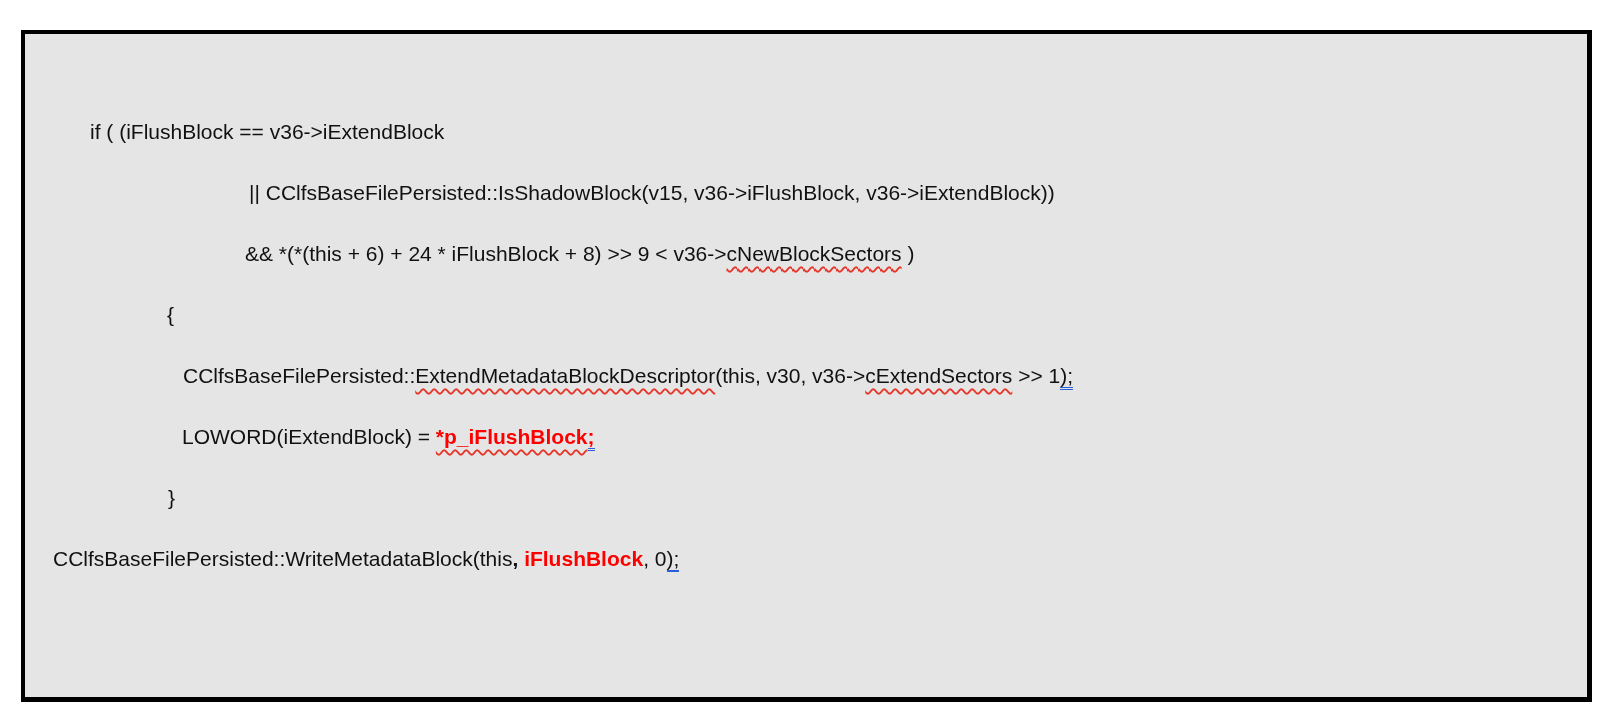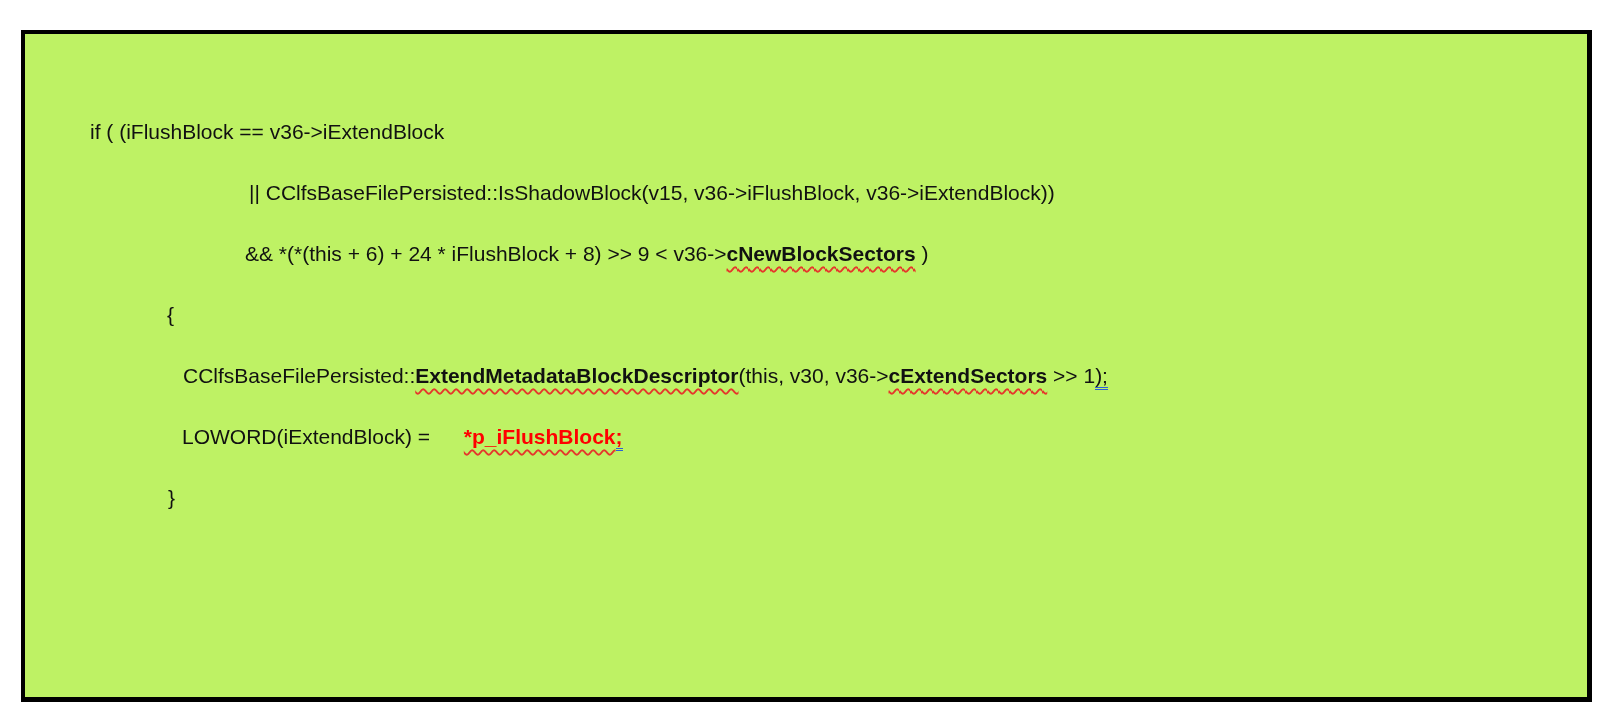--- a/index.html
+++ b/index.html
@@ -13,21 +13,21 @@
   .frame {
     position: absolute;
     left: 21px;
     top: 30px;
     width: 1571px;
     height: 672px;
     border-style: solid;
     border-color: #000000;
     border-width: 4px 5px 5px 4px;
     box-sizing: border-box;
-    background: #bef264;
+    background: #e5e5e5;
   }
   .code {
     position: absolute;
     inset: 0;
   }
   .code-line {
     position: absolute;
     font-size: 21px;
     line-height: 28px;
     white-space: pre;
@@ -38,31 +38,29 @@
   .seg-plain { color: #111111; }
   .seg-bold { color: #111111; font-weight: bold; }
   .seg-red { color: #ff0000; font-weight: bold; }
   .seg-spell {
     color: #111111;
     text-decoration: underline;
     text-decoration-style: wavy;
     text-decoration-color: #e5382b;
     text-decoration-thickness: 1.5px;
     text-underline-offset: 5px;
-    font-weight: bold;
   }
   .seg-red-spell {
     color: #ff0000;
     font-weight: bold;
     text-decoration: underline;
     text-decoration-style: wavy;
     text-decoration-color: #e5382b;
     text-decoration-thickness: 1.5px;
     text-underline-offset: 5px;
-    margin-left: 28px;
   }
   .seg-grammar-double {
     color: #111111;
     border-bottom: 3px double #2b5fd9;
   }
   .seg-red-grammar {
     color: #ff0000;
     font-weight: bold;
     border-bottom: 3px double #2b5fd9;
   }
@@ -76,14 +74,15 @@
 
 <div class="frame">
   <div class="code">
     <div class="code-line" style="left:65px;  top:84px;"><span class="seg seg-plain">if ( (iFlushBlock == v36-&gt;iExtendBlock</span></div>
     <div class="code-line" style="left:224px; top:145px;"><span class="seg seg-plain">|| CClfsBaseFilePersisted::IsShadowBlock(v15, v36-&gt;iFlushBlock, v36-&gt;iExtendBlock))</span></div>
     <div class="code-line" style="left:220px; top:206px;"><span class="seg seg-plain">&amp;&amp; *(*(this + 6) + 24 * iFlushBlock + 8) &gt;&gt; 9 &lt; v36-&gt;</span><span class="seg seg-spell">cNewBlockSectors</span><span class="seg seg-plain"> )</span></div>
     <div class="code-line" style="left:142px; top:267px;"><span class="seg seg-plain">{</span></div>
     <div class="code-line" style="left:158px; top:328px;"><span class="seg seg-plain">CClfsBaseFilePersisted::</span><span class="seg seg-spell">ExtendMetadataBlockDescriptor</span><span class="seg seg-plain">(this, v30, v36-&gt;</span><span class="seg seg-spell">cExtendSectors</span><span class="seg seg-plain"> &gt;&gt; 1</span><span class="seg seg-grammar-double">);</span></div>
     <div class="code-line" style="left:157px; top:389px;"><span class="seg seg-plain">LOWORD(iExtendBlock) = </span><span class="seg seg-red-spell">*p_iFlushBlock</span><span class="seg seg-red-grammar">;</span></div>
     <div class="code-line" style="left:143px; top:450px;"><span class="seg seg-plain">}</span></div>
+    <div class="code-line" style="left:28px;  top:511px;"><span class="seg seg-plain">CClfsBaseFilePersisted::WriteMetadataBlock(this</span><span class="seg seg-bold">,</span><span class="seg seg-plain"> </span><span class="seg seg-red">iFlushBlock</span><span class="seg seg-plain">, 0</span><span class="seg seg-grammar-single">);</span></div>
   </div>
 </div>
 
 </body></html>

